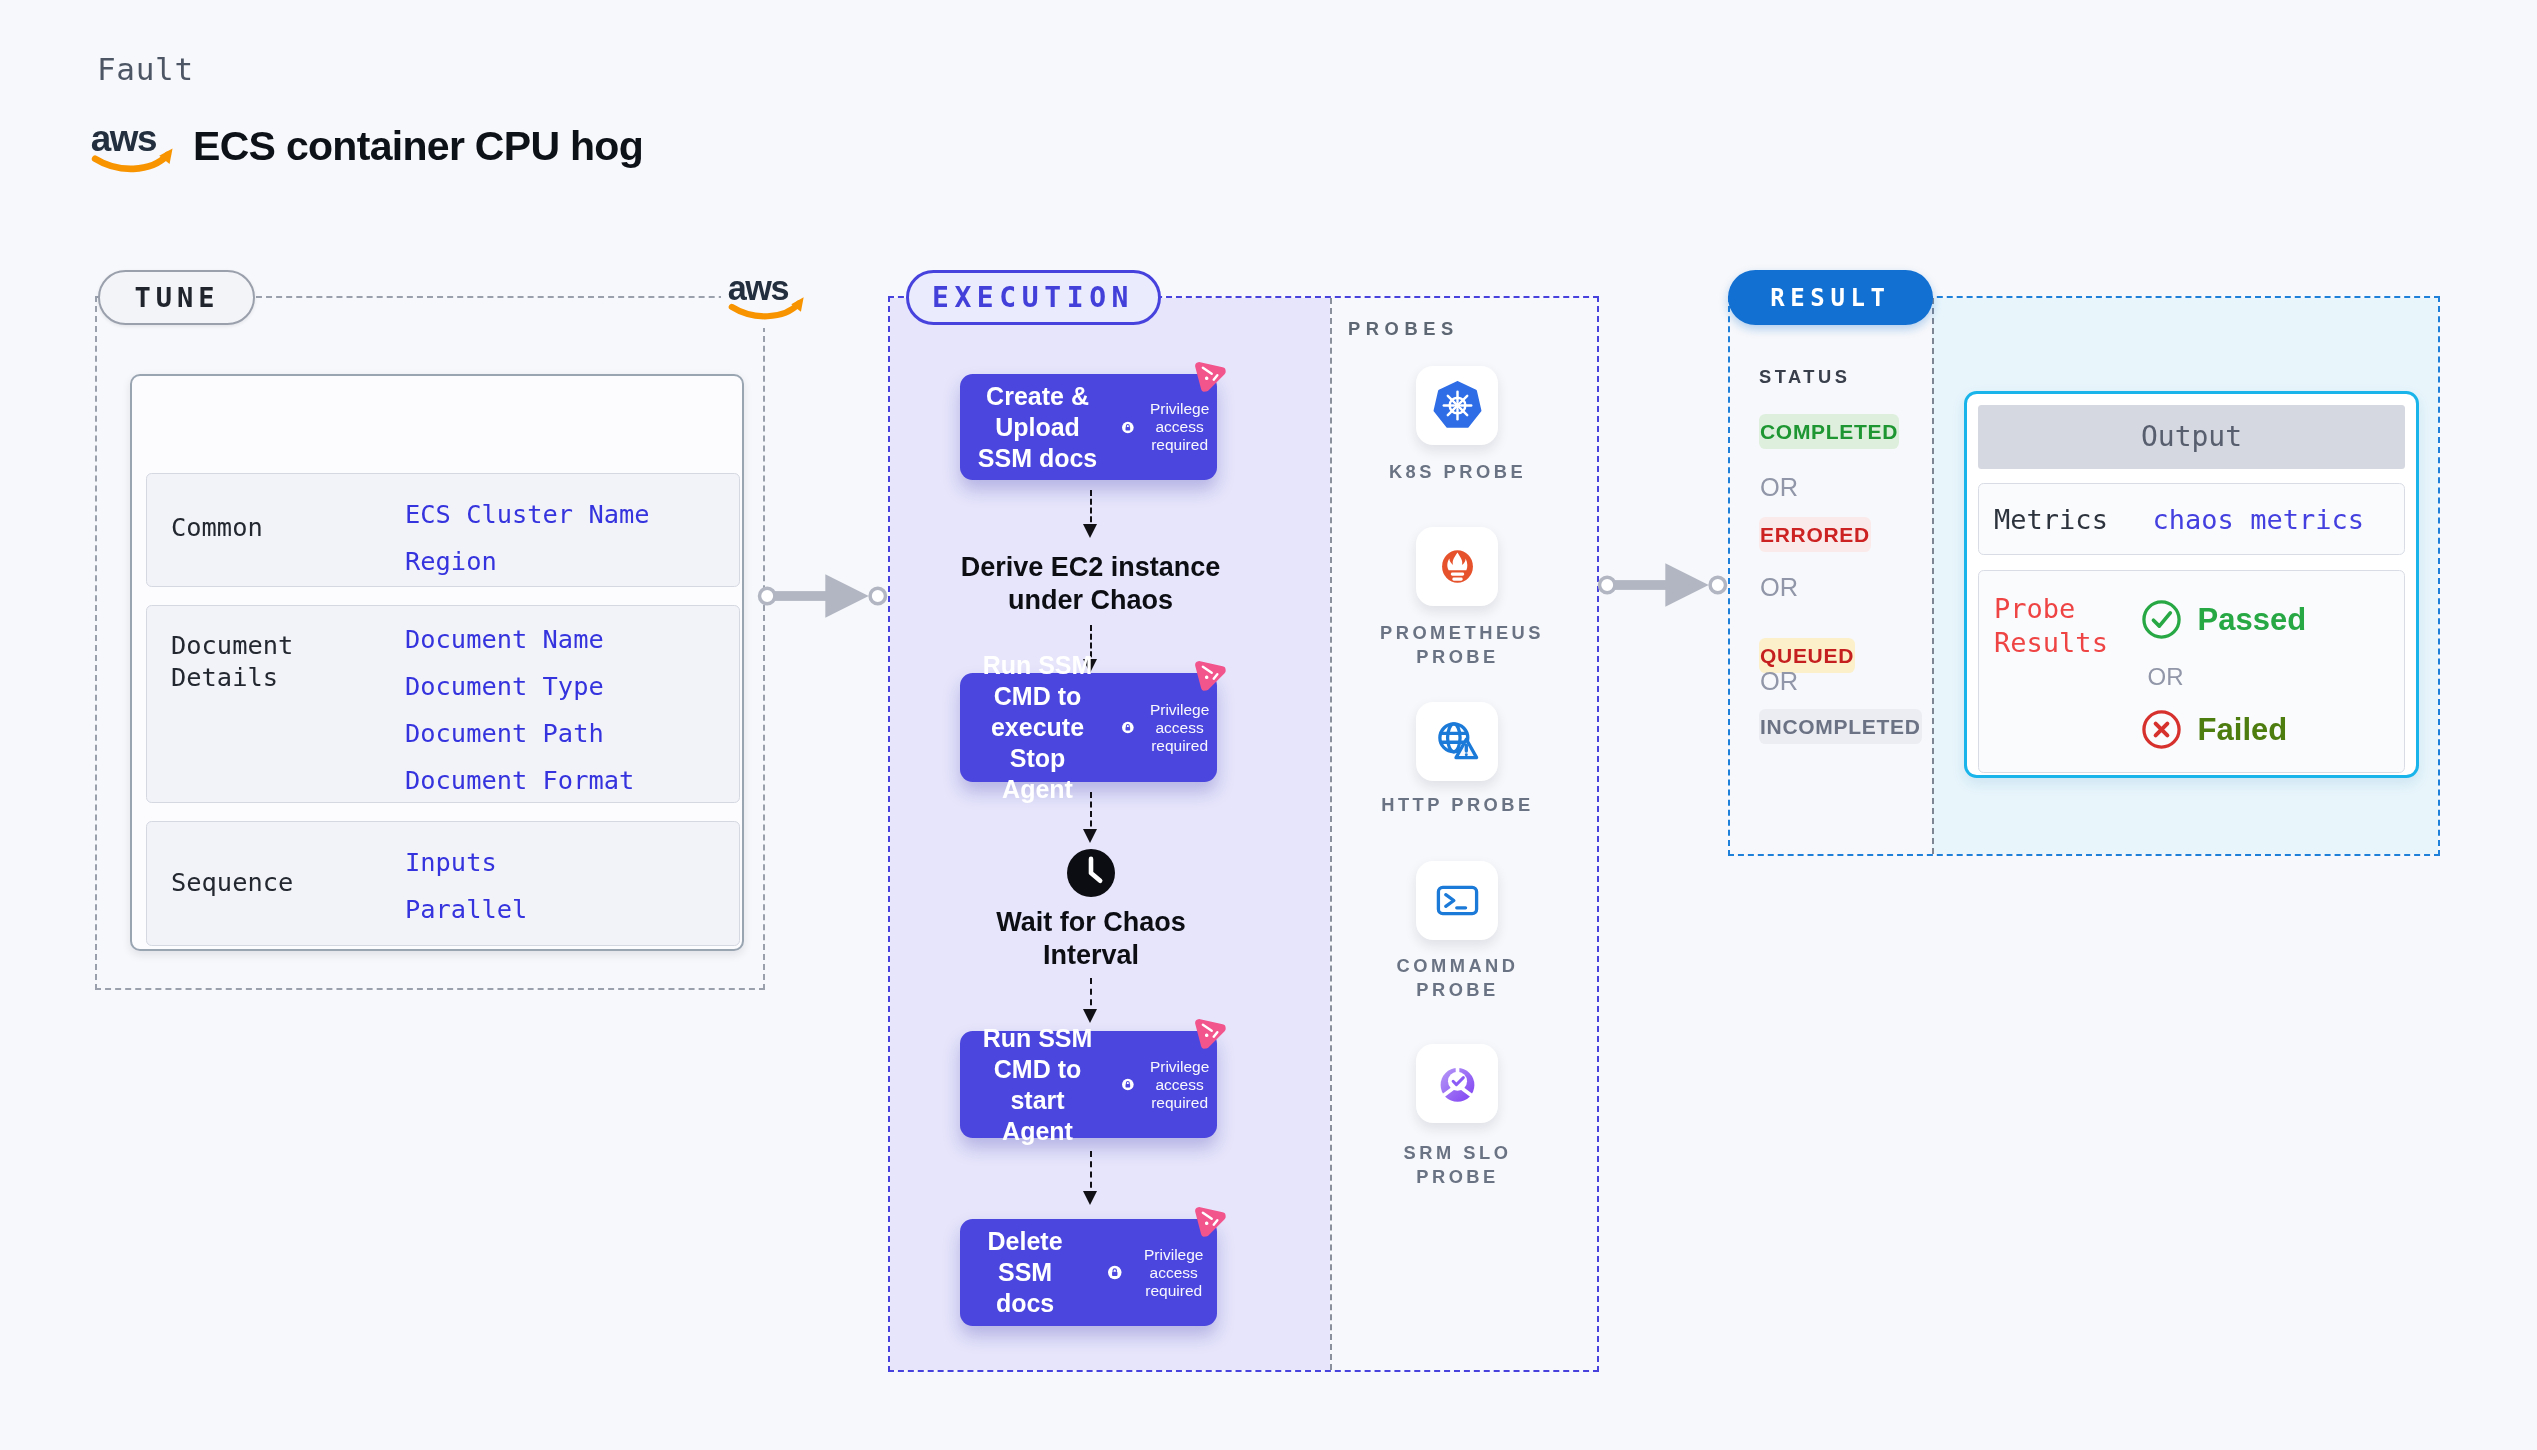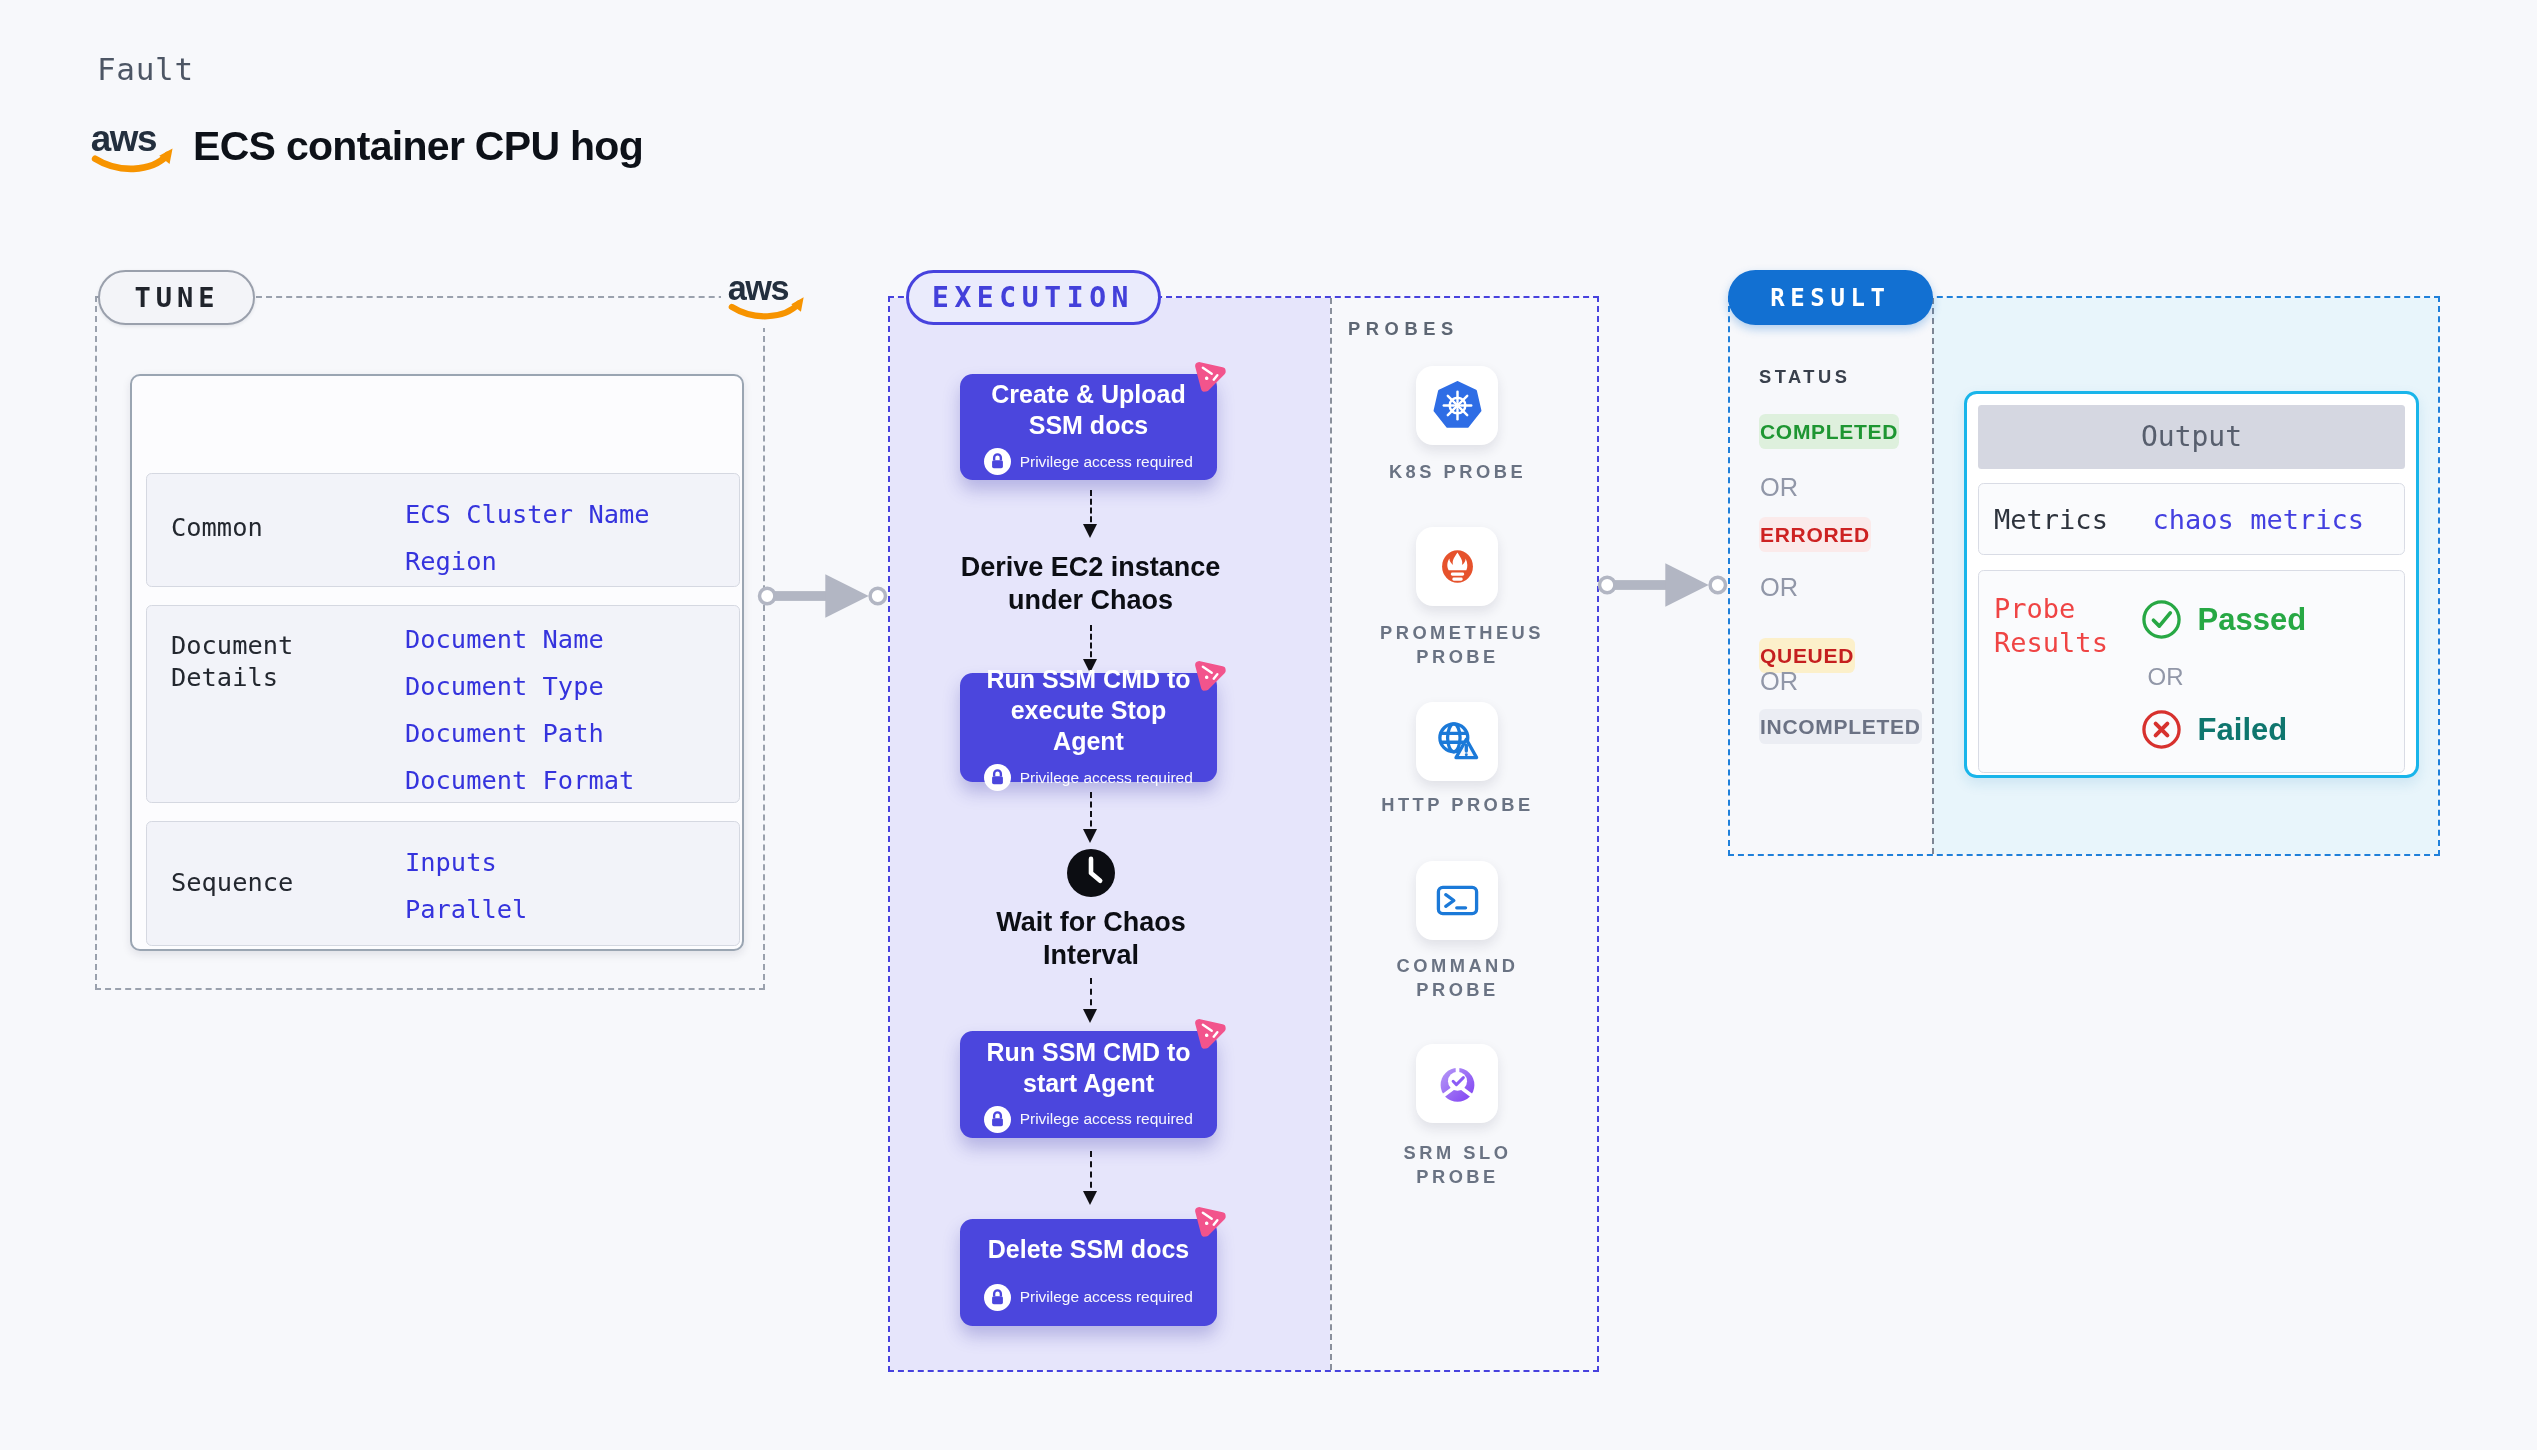--- a/index.html
+++ b/index.html
@@ -37,21 +37,21 @@
   
   .flow-arrow { position:absolute; }
 
   
   .exec-box { left:888px; top:296px; width:711px; height:1076px; border:2.8px dashed #4742de; }
   .exec-fill { position:absolute; left:0; top:0; width:440px; height:100%; background:#e6e5fb; }
   .exec-divider { position:absolute; left:440px; top:0; height:100%; width:0; border-left:2.1px dashed #8a909c; }
   .exec-pill { left:15.5px; top:-28px; width:255px; height:55px; background:#eaebfc; border:3.5px solid #4742de;
                font-size:28px; letter-spacing:5.6px; color:#4340da; }
   .step-block { position:absolute; left:70px; width:257px; background:#4b46dd; border-radius:12.7px; color:#fff;
-                display:flex; flex-direction:column; align-items:center; justify-content:center; gap:7px;
+                display:flex; align-items:center; justify-content:center; gap:7px;
                 box-shadow:0 10px 17px rgba(55,50,170,.28); text-align:center; }
   .step-block .bk-title { font:700 25px/31px "Liberation Sans", sans-serif; padding:0 12.7px; }
   .privilege { display:flex; align-items:center; gap:8.5px; }
   .privilege .pv-txt { font:400 15.5px "Liberation Sans", sans-serif; color:#fff; opacity:.96; }
   .chaos-badge { position:absolute; top:-17px; right:-8.5px; transform:rotate(-6deg); }
   .step-text { position:absolute; left:49px; width:303px; text-align:center;
                font:800 27px/33px "Liberation Sans", sans-serif; color:#0c0e14; }
   .conn { position:absolute; left:200px; width:0; border-left:2.8px dashed #101015; }
   .conn::after { content:""; position:absolute; left:-9.2px; bottom:-14px; border:7.8px solid transparent; border-top:14px solid #101015; }
   .clock-wrap { position:absolute; left:177px; top:551px; }
@@ -88,21 +88,21 @@
   .out-row { position:relative; border:1.4px solid #d9dce5; border-radius:5.6px; background:#fafbfd; }
   .out-row-metrics { height:72px; margin-bottom:15.5px; }
   .out-row-probes  { height:203px; }
   .m-label { position:absolute; left:15.5px; top:50%; transform:translateY(-50%); font:400 27px "DejaVu Sans Mono", monospace; color:#2d333d; }
   .m-value { position:absolute; left:174px; top:50%; transform:translateY(-50%); font:400 27px "DejaVu Sans Mono", monospace; color:#4440e0; }
   .pr-label { position:absolute; left:15.5px; top:21px; width:141px; font:400 27px/34px "DejaVu Sans Mono", monospace; color:#ef4444; }
   .pr-pass-icon { position:absolute; left:162px; top:28px; }
   .pr-pass-txt { position:absolute; left:219px; top:31px; font:700 31px "Liberation Sans", sans-serif; color:#27a844; }
   .pr-or { position:absolute; left:169px; top:92px; font:400 24px "Liberation Sans", sans-serif; color:#9197a8; }
   .pr-fail-icon { position:absolute; left:162px; top:138px; }
-  .pr-fail-txt { position:absolute; left:219px; top:141px; font:700 31px "Liberation Sans", sans-serif; color:#0f766e; }
+  .pr-fail-txt { position:absolute; left:219px; top:141px; font:700 31px "Liberation Sans", sans-serif; color:#4d7c0f; }
 </style>
 </head>
 <body>
 
 <div class="page">
 
   <div class="eyebrow">Fault</div>
   <div class="hdr-logo">
     <svg width="86" height="56" viewBox="0 0 116 76">
       <text x="2" y="44" font-family="Liberation Sans, sans-serif" font-weight="bold" font-size="50" letter-spacing="-2" fill="#232f3e">aws</text>

